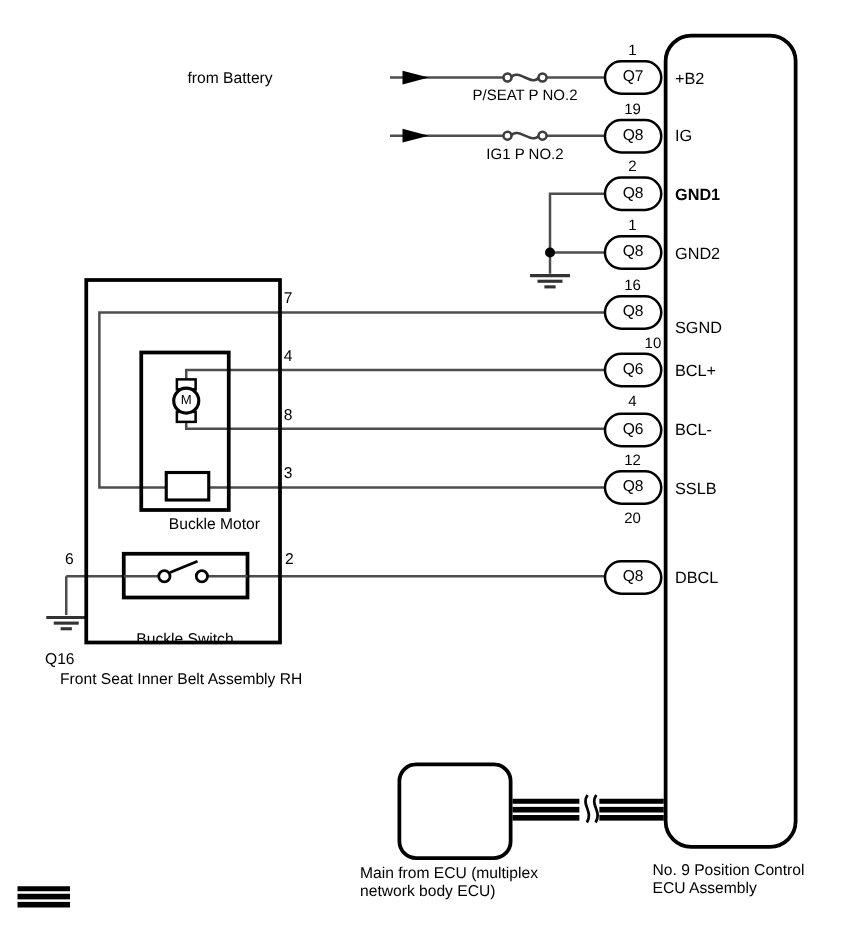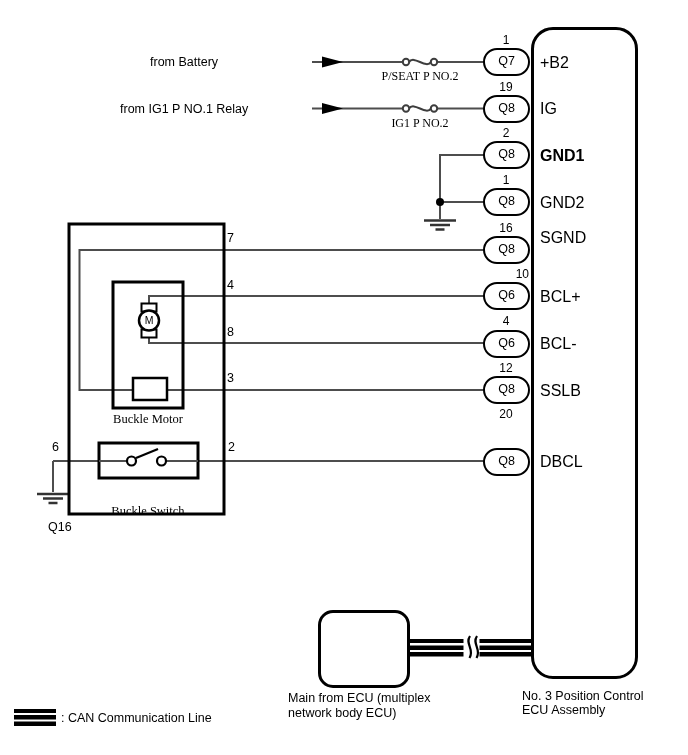--- a/index.html
+++ b/index.html
@@ -3,29 +3,29 @@
 <meta charset="utf-8">
 <style>
   html,body{margin:0;padding:0;background:#ffffff;}
   #stage{
     position:relative;width:688px;height:755px;background:#ffffff;
     font-family:"Liberation Sans","DejaVu Sans",sans-serif;
     color:#000;overflow:hidden;
   }
   #wires{position:absolute;left:0;top:0;}
   .lbl{position:absolute;font-size:12.5px;line-height:14px;white-space:nowrap;}
-  .lbl.center{text-align:center;font-family:Liberation Serif, serif;}
+  .lbl.center{text-align:center;}
   .lbl.right{}
   .pin-num{position:absolute;width:46px;text-align:center;font-size:12px;line-height:14px;}
   .oval{
     position:absolute;left:483px;width:47px;height:28px;box-sizing:border-box;
     border:2.5px solid #000;border-radius:15px;background:#fff;
     text-align:center;font-size:12.5px;line-height:23px;
   }
-  .pin-name{position:absolute;left:540px;font-size:16px;line-height:15px;white-space:nowrap;}
+  .pin-name{position:absolute;left:540px;font-size:13px;line-height:15px;white-space:nowrap;}
   .ecu-box{
     position:absolute;left:531px;top:27px;width:107px;height:652px;box-sizing:border-box;
     border:3.5px solid #000;border-radius:22px;background:#fff;
   }
   .mb-ecu-box{
     position:absolute;left:318px;top:610px;width:92px;height:78px;box-sizing:border-box;
     border:3.5px solid #000;border-radius:15px;background:#fff;
   }
   .motor-m{position:absolute;left:141px;top:314px;width:16px;text-align:center;
     font-size:10.5px;line-height:13px;}
@@ -123,42 +123,41 @@
       <rect x="14" y="709" width="42" height="4" fill="#000"></rect>
       <rect x="14" y="715" width="42" height="4.5" fill="#000"></rect>
       <rect x="14" y="721.5" width="42" height="4.5" fill="#000"></rect>
     </g>
   </svg>
 
   <div class="mb-ecu-box"></div>
 
   <div class="lbl right" style="left:150px;top:55px;width:146px;">from Battery</div>
   <div class="lbl center" style="left:360px;top:69px;width:120px;font-size:12px;">P/SEAT P NO.2</div>
-  <div class="lbl right" style="left:120px;top:101.5px;width:176px;">from IG1 P NO.1 Relay</div>
   <div class="lbl center" style="left:360px;top:116px;width:120px;font-size:12px;">IG1 P NO.2</div>
 
   <div class="pin-num" style="left:483px;top:33px;">1</div>
   <div class="oval" style="top:48px;">Q7</div>
   <div class="pin-name" style="top:54.5px;">+B2</div>
 
   <div class="pin-num" style="left:483px;top:79.5px;">19</div>
   <div class="oval" style="top:94.5px;">Q8</div>
   <div class="pin-name" style="top:101px;">IG</div>
 
   <div class="pin-num" style="left:483px;top:126px;">2</div>
   <div class="oval" style="top:141px;">Q8</div>
   <div class="pin-name" style="top:147.5px;font-weight:bold;">GND1</div>
 
   <div class="pin-num" style="left:483px;top:173px;">1</div>
   <div class="oval" style="top:188px;">Q8</div>
   <div class="pin-name" style="top:194.5px;">GND2</div>
 
   <div class="pin-num" style="left:483px;top:221px;">16</div>
   <div class="oval" style="top:236px;">Q8</div>
-  <div class="pin-name" style="top:230px;">SGND</div>
+  <div class="pin-name" style="top:254px;">SGND</div>
 
   <div class="pin-num" style="left:483px;top:267px;text-align:right;">10</div>
   <div class="oval" style="top:282px;">Q6</div>
   <div class="pin-name" style="top:288.5px;">BCL+</div>
 
   <div class="pin-num" style="left:483px;top:314px;">4</div>
   <div class="oval" style="top:329.5px;">Q6</div>
   <div class="pin-name" style="top:336px;">BCL-</div>
 
   <div class="pin-num" style="left:483px;top:361px;">12</div>
@@ -170,25 +169,25 @@
   <div class="pin-name" style="top:454px;">DBCL</div>
 
   <div class="lbl" style="left:227px;top:231px;">7</div>
   <div class="lbl" style="left:227px;top:278px;">4</div>
   <div class="lbl" style="left:227px;top:325px;">8</div>
   <div class="lbl" style="left:227px;top:371px;">3</div>
   <div class="lbl" style="left:228px;top:440px;">2</div>
   <div class="lbl" style="left:52px;top:440px;">6</div>
 
   <div class="motor-m">M</div>
-  <div class="lbl center" style="left:88px;top:412px;width:120px;">Buckle Motor</div>
+  <div class="lbl center" style="left:88px;top:412px;width:120px;text-align:right;">Buckle Motor</div>
   <div class="lbl center" style="left:88px;top:482px;width:120px;margin-top:22px;">Buckle Switch</div>
-  <div class="lbl" style="left:48px;top:520px;">Q16</div>
+  <div class="lbl" style="left:36px;top:520px;">Q16</div>
+  <div class="lbl" style="left:48px;top:536px;">Front Seat Inner Belt Assembly RH</div>
 
   <div class="lbl" style="left:288px;top:691px;">Main from ECU (multiplex</div>
   <div class="lbl" style="left:288px;top:705.5px;">network body ECU)</div>
 
-  <div class="lbl" style="left:522px;top:688.5px;">No. 3 Position Control</div>
+  <div class="lbl" style="left:522px;top:688.5px;">No. 9 Position Control</div>
   <div class="lbl" style="left:522px;top:703px;">ECU Assembly</div>
 
-  <div class="lbl" style="left:61px;top:711px;">: CAN Communication Line</div>
 
 </div>
 
 </body></html>

